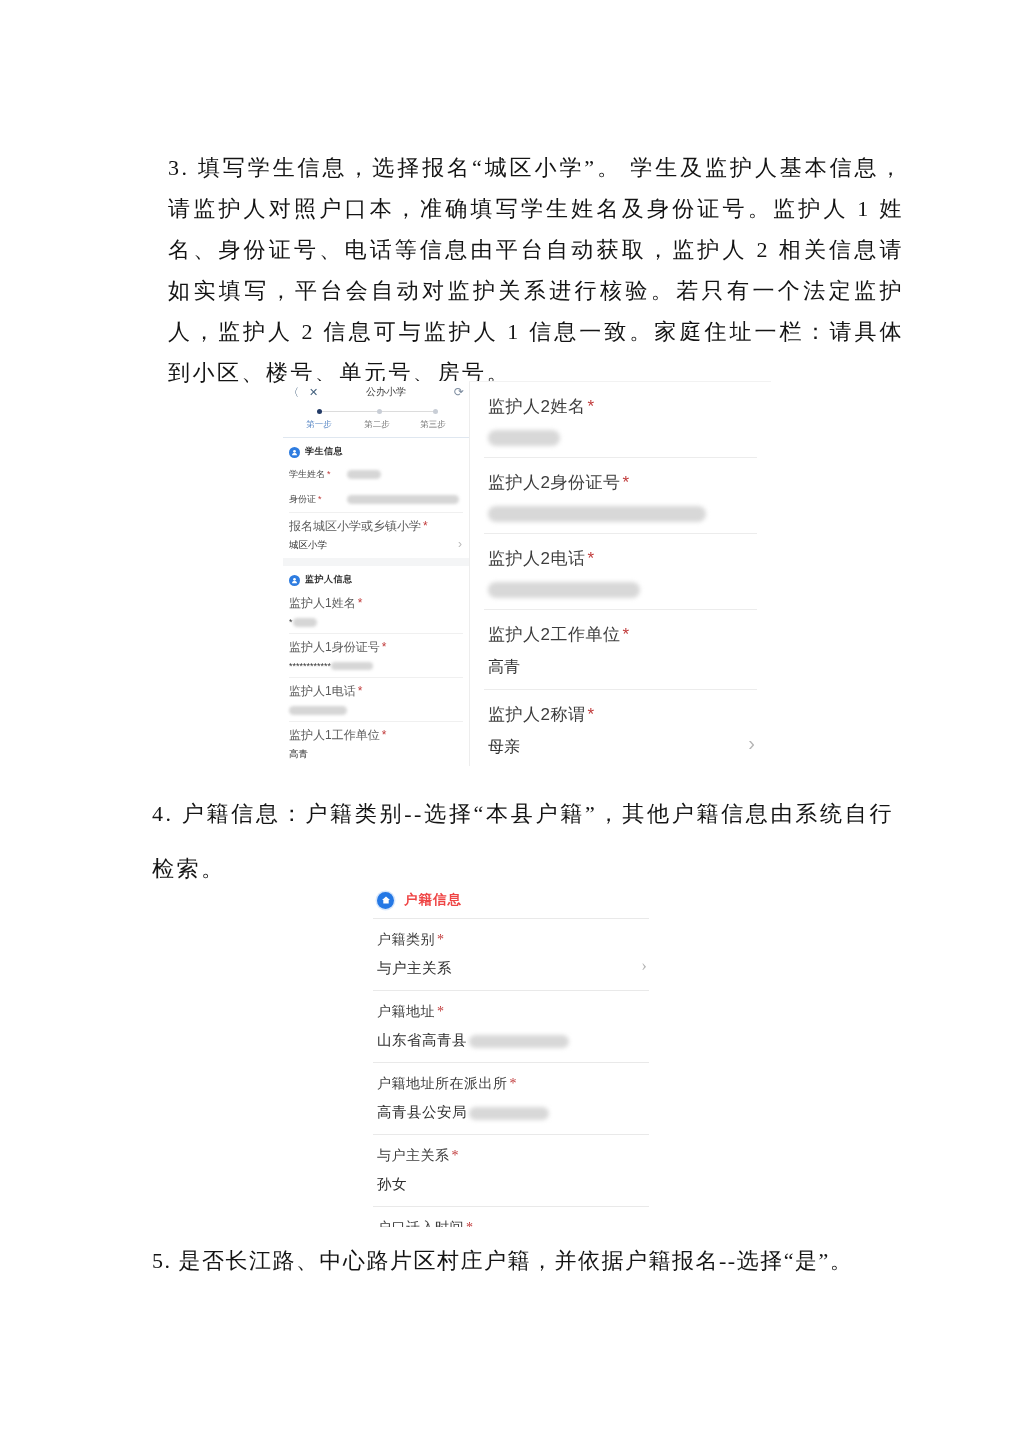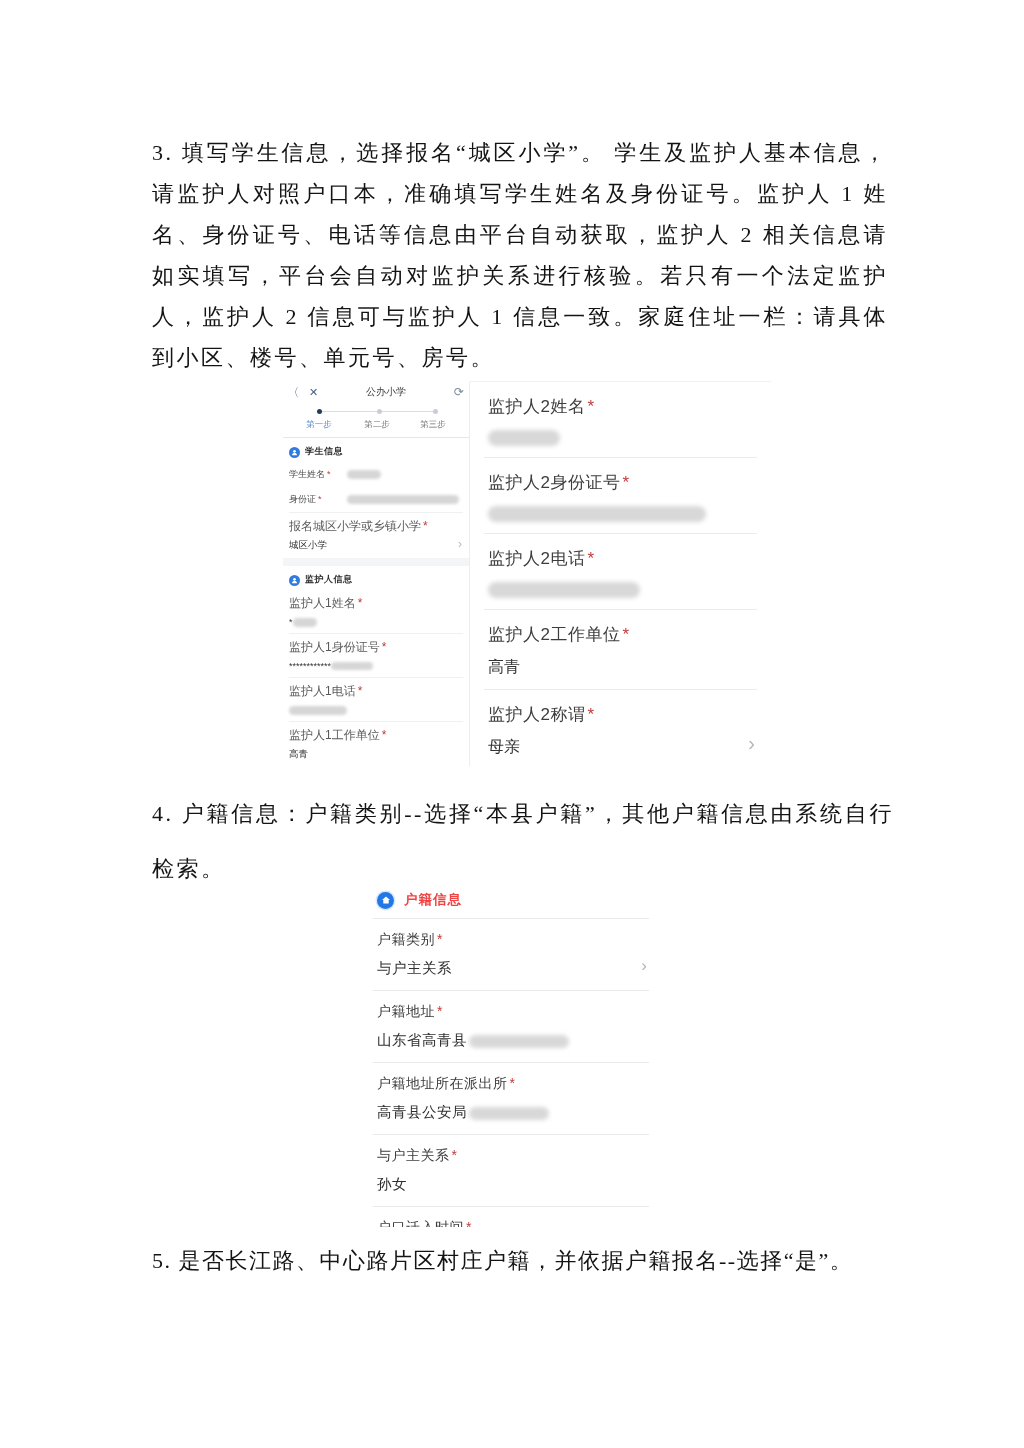--- a/index.html
+++ b/index.html
@@ -18,21 +18,21 @@
   .para {
     position: absolute;
     left: 152px;
     width: 736px;
     font-size: 22px;
     letter-spacing: 2.5px;
     line-height: 41px;
     text-align: justify;
     color: #141414;
   }
-  #para3 { top: 132px; }
+  #para3 { top: 147px; margin-left: 16px; }
   #para4 { top: 786px; line-height: 55px; width: 742px; }
   #para5 { top: 1240px; width: 766px; letter-spacing: 1.5px; }
 
   
   .shot {
     position: absolute;
     background: #ffffff;
     font-family: "Liberation Sans", "DejaVu Sans", sans-serif;
     overflow: hidden;
   }
@@ -96,21 +96,21 @@
   .b-g2id { width: 218px; }
   .b-g2phone { width: 152px; }
 
   
   .h-hdr { display: flex; align-items: center; padding: 10px 12px 9px 12px; }
   .h-ic { width: 17px; height: 17px; border-radius: 50%; background: #2478e5;
           display: inline-flex; align-items: center; justify-content: center; flex: none;
           box-shadow: 0 0 0 1.5px #d8e7fb; }
   .h-ic svg { width: 10px; height: 10px; display: block; }
   .h-txt { font-size: 13.5px; color: #ef4444; font-weight: bold; margin-left: 10px; letter-spacing: 1px; }
-  .h-row { position: relative; padding: 11px 12px 12px 12px; }
+  .h-row { position: relative; padding: 11px 12px 12px 12px; font-family: Liberation Serif, serif; }
   .h-row .lbl { font-size: 14px; color: #3d3d3d; font-weight: 500; letter-spacing: .5px; }
   .h-row .val { display: block; font-size: 14.5px; color: #2f2f2f; margin-top: 10px; letter-spacing: .5px; }
   .h-hair { height: 1px; background: #e9e9e9; margin: 0 8px; }
   .h-chev { position: absolute; right: 10px; bottom: 16px; color: #b5b5b5; font-size: 17px; line-height: 1; }
   .hblur { display: inline-block; background: #d8d8d8; border-radius: 7px; filter: blur(2px);
            height: 13px; vertical-align: middle; margin-left: 2px; }
   .b-addr { width: 100px; }
   .b-police { width: 80px; }
 </style>
 </head>

